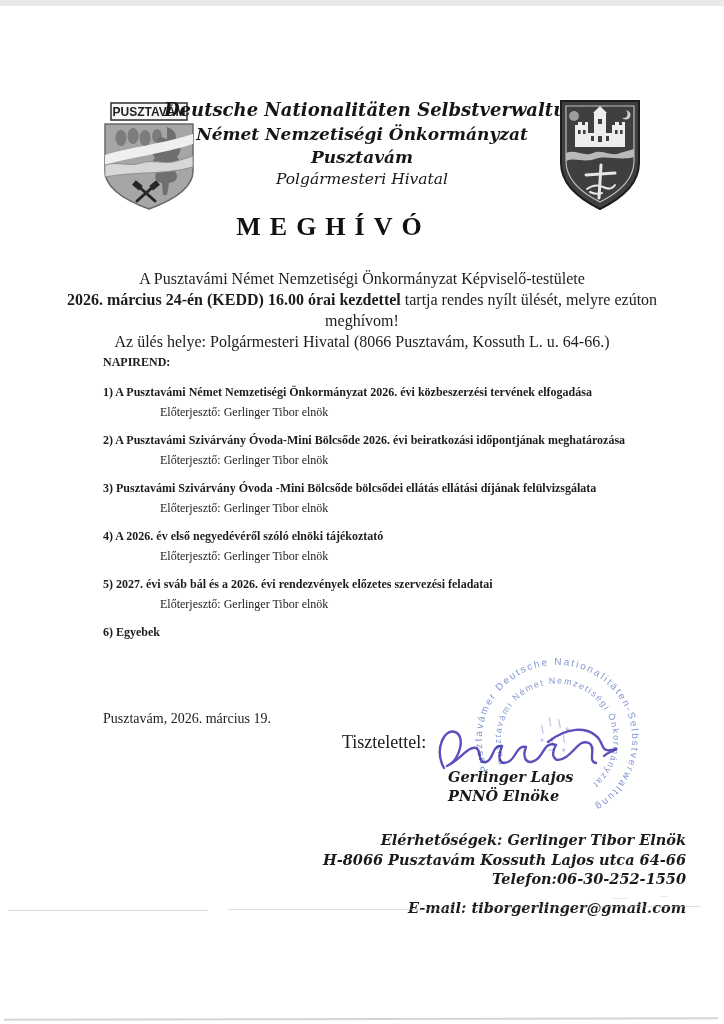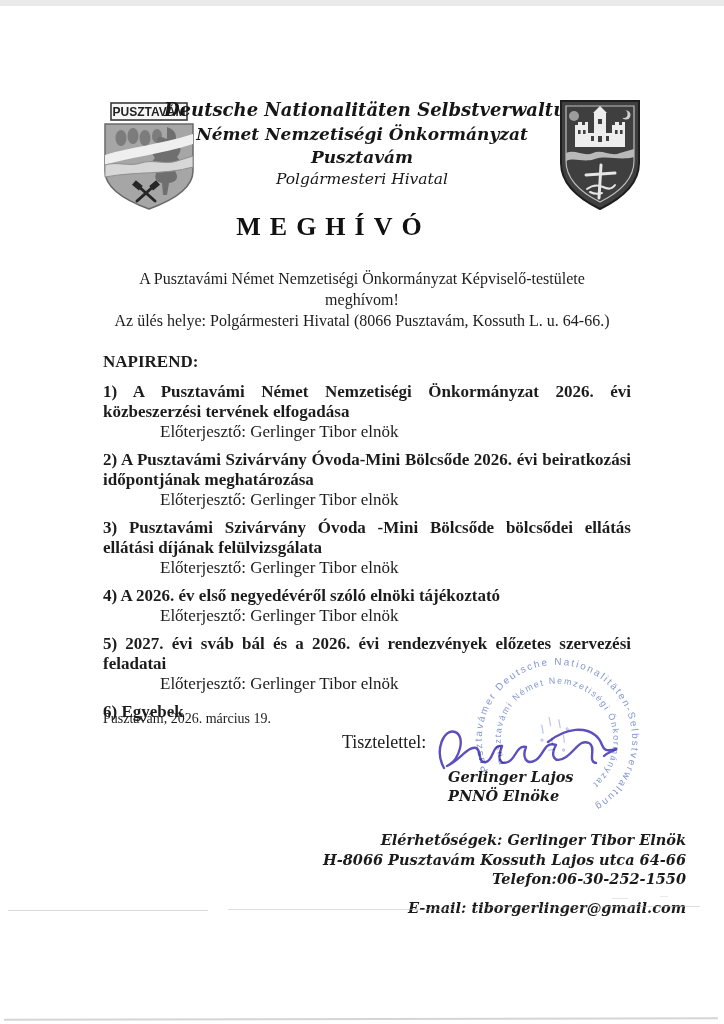--- a/index.html
+++ b/index.html
@@ -20,21 +20,21 @@
   
   .title{position:absolute; left:0; top:206px; width:667px; text-align:center;
          font-size:26px; font-weight:700; letter-spacing:9px; color:#111;}
   
   .intro{position:absolute; left:0; top:262px; width:724px; text-align:center;
          font-size:16px; line-height:21px;}
   .intro div{white-space:nowrap;}
   .intro .b{font-weight:700;}
   
   .agenda{position:absolute; left:103px; top:346px; width:528px;
-          font-size:17px; line-height:20px;}
+          font-size:12px; line-height:20px;}
   .agenda-heading{font-weight:700; margin-bottom:10px;}
   .agenda-item{margin-bottom:8px;}
   .agenda-item .t{font-weight:700; text-align:justify;}
   .agenda-item .p{padding-left:57px;}
   
   .date-line{position:absolute; left:103px; top:705px; font-size:14px;font-family:Liberation Serif, serif;}
   .salutation{position:absolute; left:342px; top:726px; font-size:18px;}
   .signer{position:absolute; left:448px; top:761px; font-family:"DejaVu Serif", serif;
           font-style:italic; font-weight:700; font-size:14.5px; line-height:19px; color:#1a1a1a;}
   
@@ -121,20 +121,21 @@
       <line x1="29" y1="78" x2="58" y2="76"></line>
       <path d="M30,92 q8,-6 16,-2 q8,4 12,-2" stroke-width="2"></path>
       <path d="M33,95 q6,3 12,1" stroke-width="2"></path>
     </g>
   </svg>
 
   <div class="title">MEGHÍVÓ</div>
 
   <div class="intro">
     <div>A Pusztavámi Német Nemzetiségi Önkormányzat Képviselő-testülete</div>
+    <div><span class="b">2026. március 24-én (KEDD) 16.00  órai kezdettel</span><span> tartja rendes nyílt ülését, melyre ezúton</span></div>
     <div>meghívom!</div>
     <div>Az ülés helye: Polgármesteri Hivatal (8066 Pusztavám, Kossuth L. u. 64-66.)</div>
   </div>
 
   <div class="agenda">
     <div class="agenda-heading">NAPIREND:</div>
 
     <div class="agenda-item">
       <div class="t">1) A Pusztavámi Német Nemzetiségi Önkormányzat 2026. évi közbeszerzési tervének elfogadása</div>
       <div class="p">Előterjesztő: Gerlinger Tibor elnök</div>

